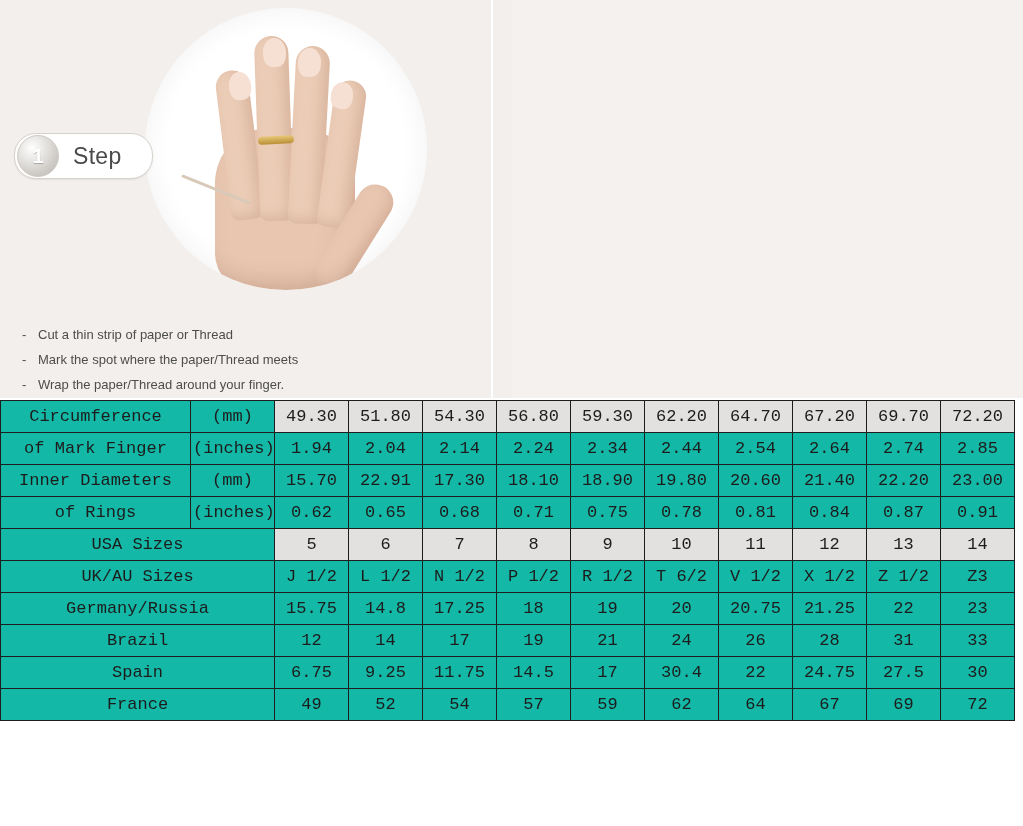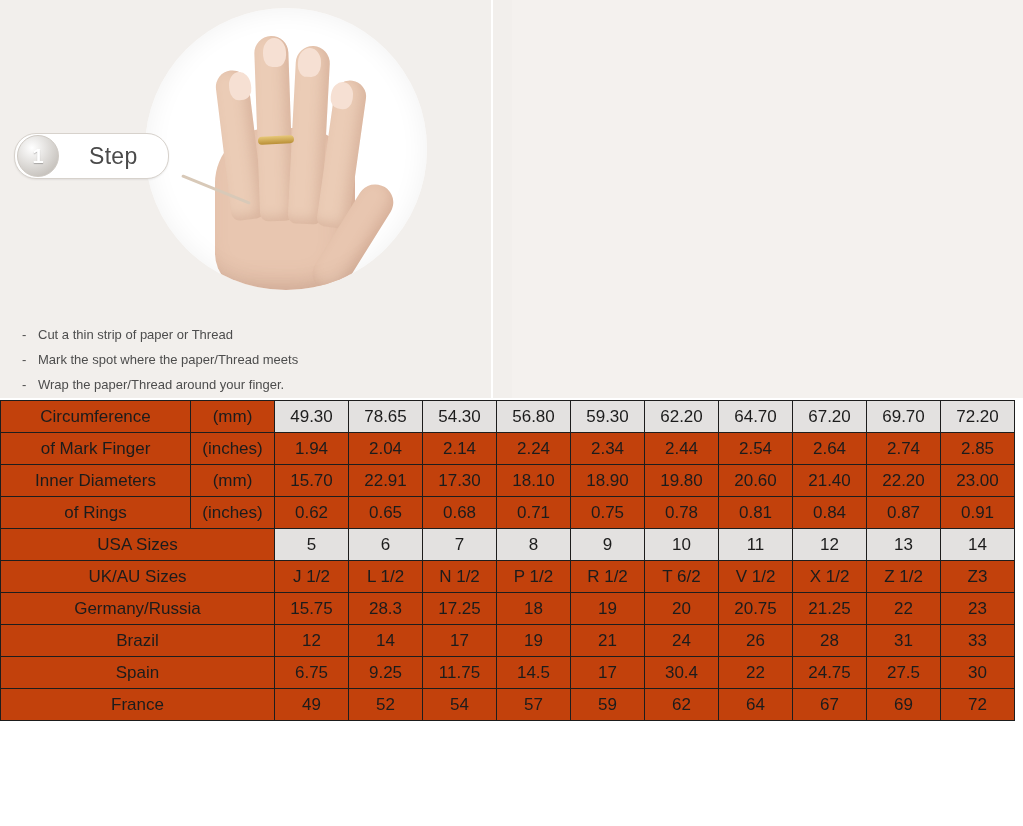--- a/index.html
+++ b/index.html
@@ -153,21 +153,21 @@
     border: 1px solid #cfcac4;
     color: #ffffff;
     font-size: 20px;
     font-weight: bold;
     display: flex;
     align-items: center;
     justify-content: center;
     text-shadow: 0 1px 1px rgba(0,0,0,0.25);
   }
   .step-word {
-    margin-left: 30px;
+    margin-left: 14px;
     font-size: 23px;
     color: #4a4a4a;
     letter-spacing: 0.3px;
   }
 
   
   .bullets {
     position: absolute;
     font-size: 13px;
     color: #4d4d4d;
@@ -181,21 +181,22 @@
   .table-wrap {
     position: absolute;
     left: 0;
     top: 400px;
     width: 1023px;
   }
   table.sizes {
     border-collapse: collapse;
     width: 836px;
     table-layout: fixed;
-    background: #c2410c;
+    background: #14b8a6;
+    font-family: Liberation Mono, monospace;
   }
   table.sizes td {
     border: 1px solid #1d1d1d;
     font-size: 17px;
     color: #1c1c1c;
     text-align: center;
     height: 31px;
     padding: 0 2px;
     overflow: hidden;
     white-space: nowrap;
@@ -285,21 +286,21 @@
           <col class="col-val">
           <col class="col-val">
           <col class="col-val">
       </colgroup>
       <tbody>
 
         <tr>
           <td class="label-center" rowspan="1">Circumference</td>
           <td class="unit">(mm)</td>
           <td class="shade">49.30</td>
-          <td class="shade">78.65</td>
+          <td class="shade">51.80</td>
           <td class="shade">54.30</td>
           <td class="shade">56.80</td>
           <td class="shade">59.30</td>
           <td class="shade">62.20</td>
           <td class="shade">64.70</td>
           <td class="shade">67.20</td>
           <td class="shade">69.70</td>
           <td class="shade">72.20</td>
         </tr>
 
@@ -372,21 +373,21 @@
           <td>T 6/2</td>
           <td>V 1/2</td>
           <td>X 1/2</td>
           <td>Z 1/2</td>
           <td>Z3</td>
         </tr>
 
         <tr>
           <td class="label-left" colspan="2">Germany/Russia</td>
           <td>15.75</td>
-          <td>28.3</td>
+          <td>14.8</td>
           <td>17.25</td>
           <td>18</td>
           <td>19</td>
           <td>20</td>
           <td>20.75</td>
           <td>21.25</td>
           <td>22</td>
           <td>23</td>
         </tr>
 

